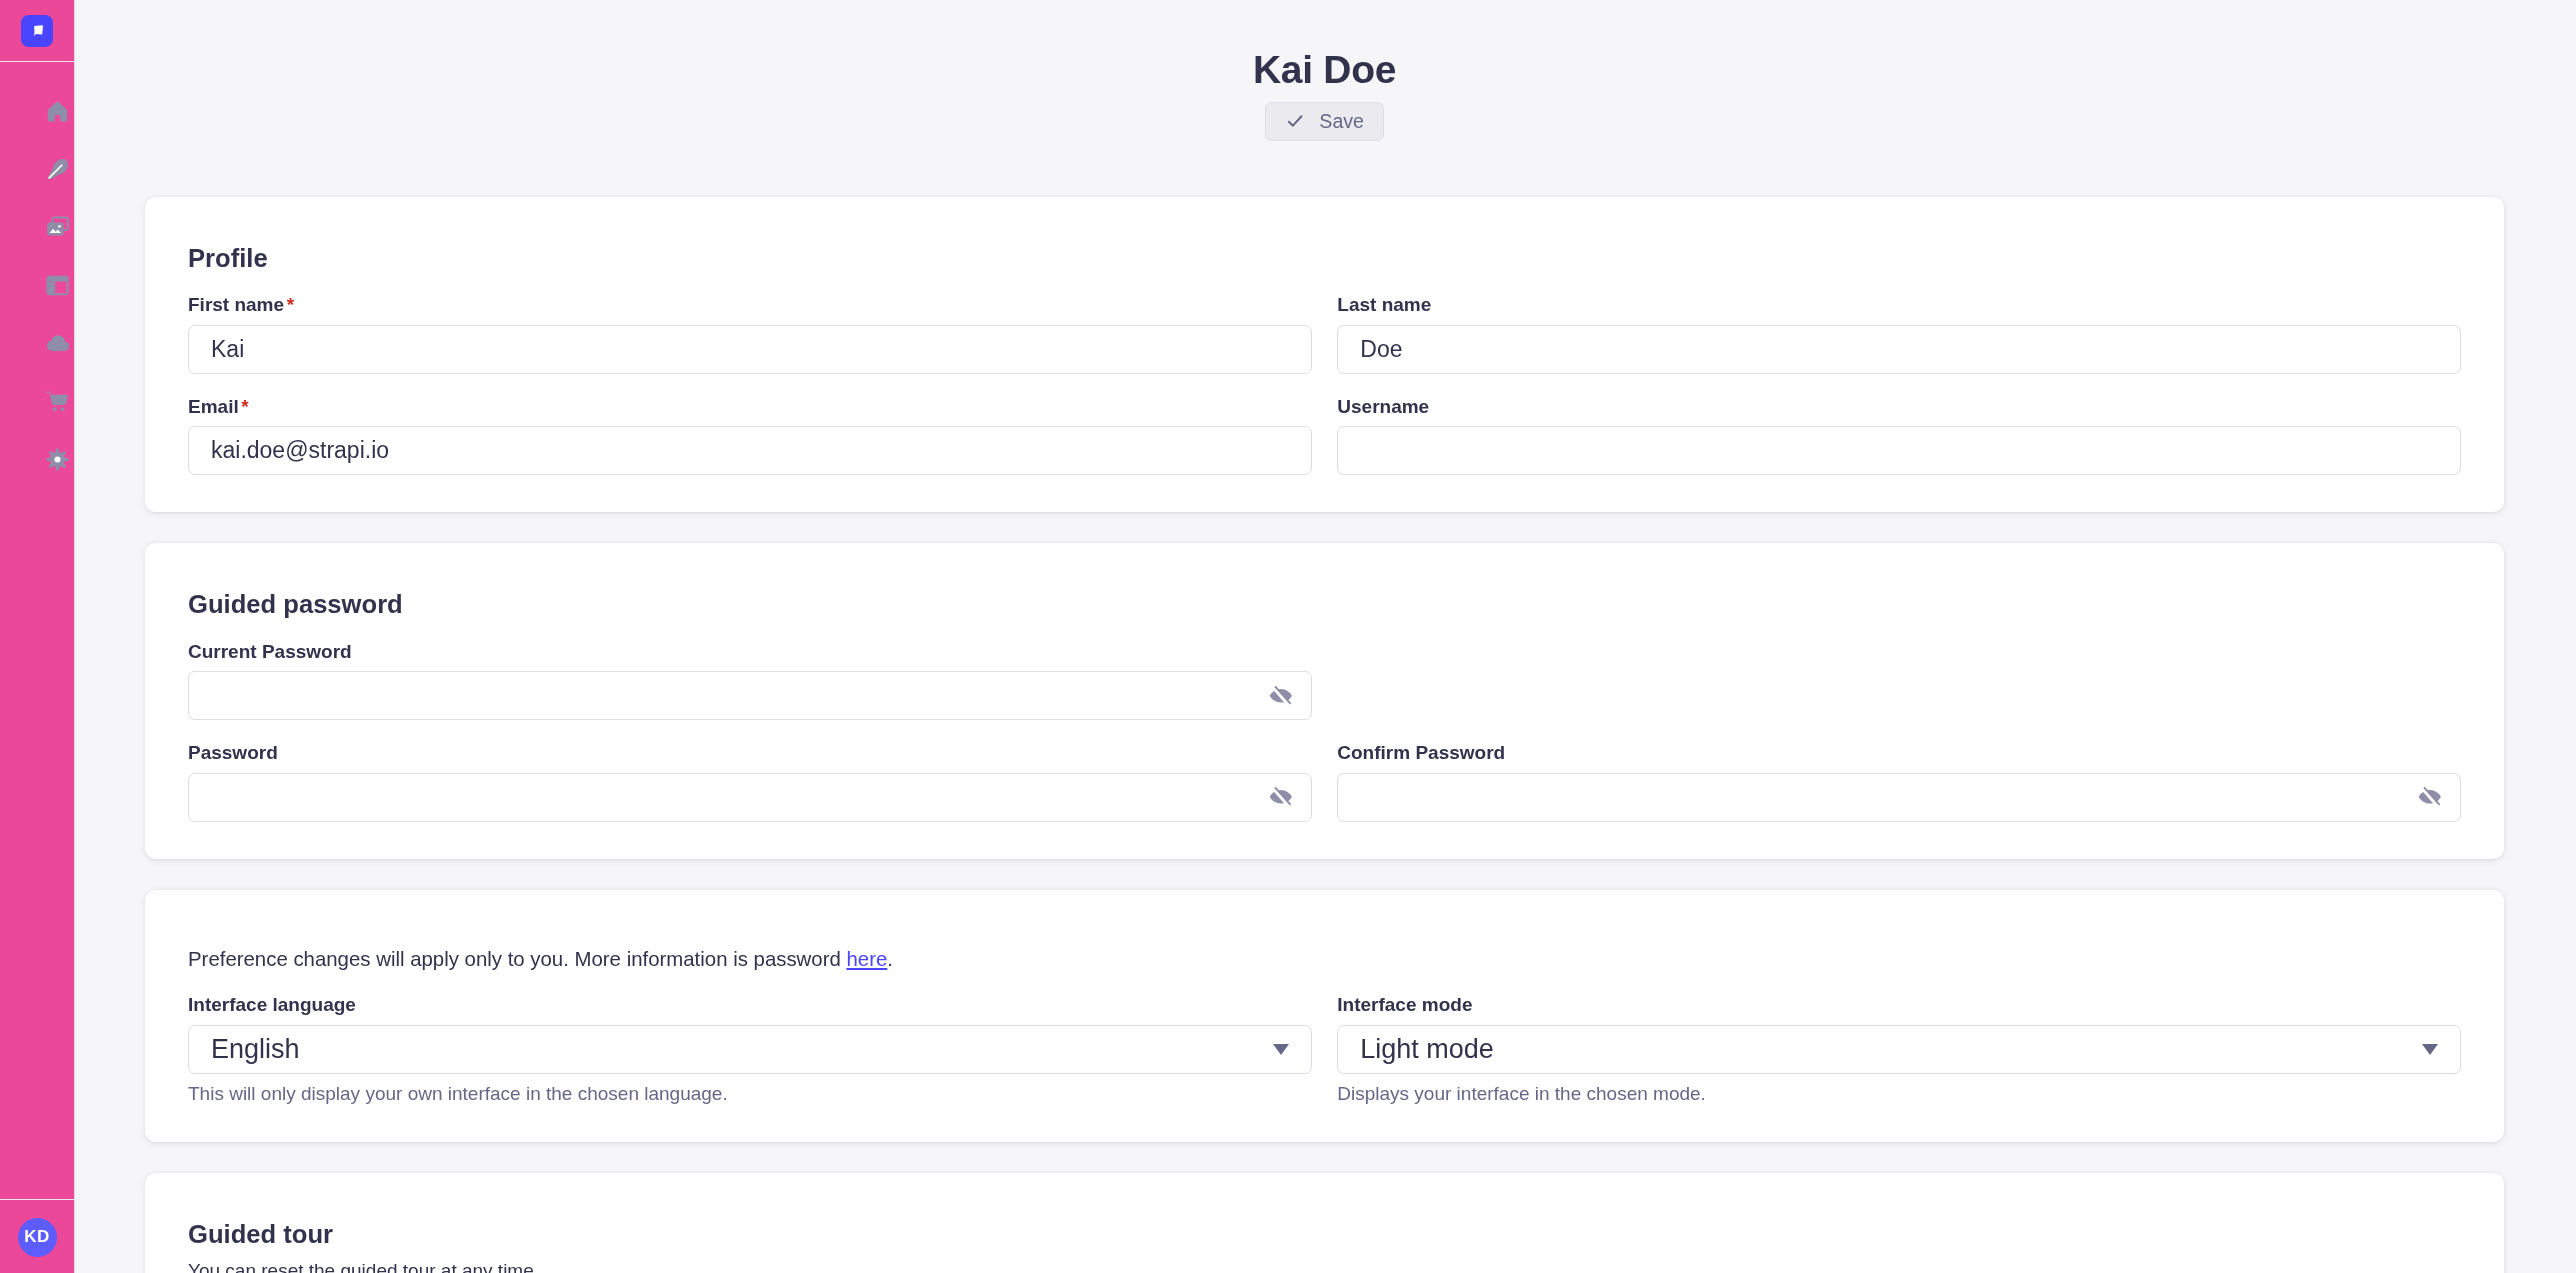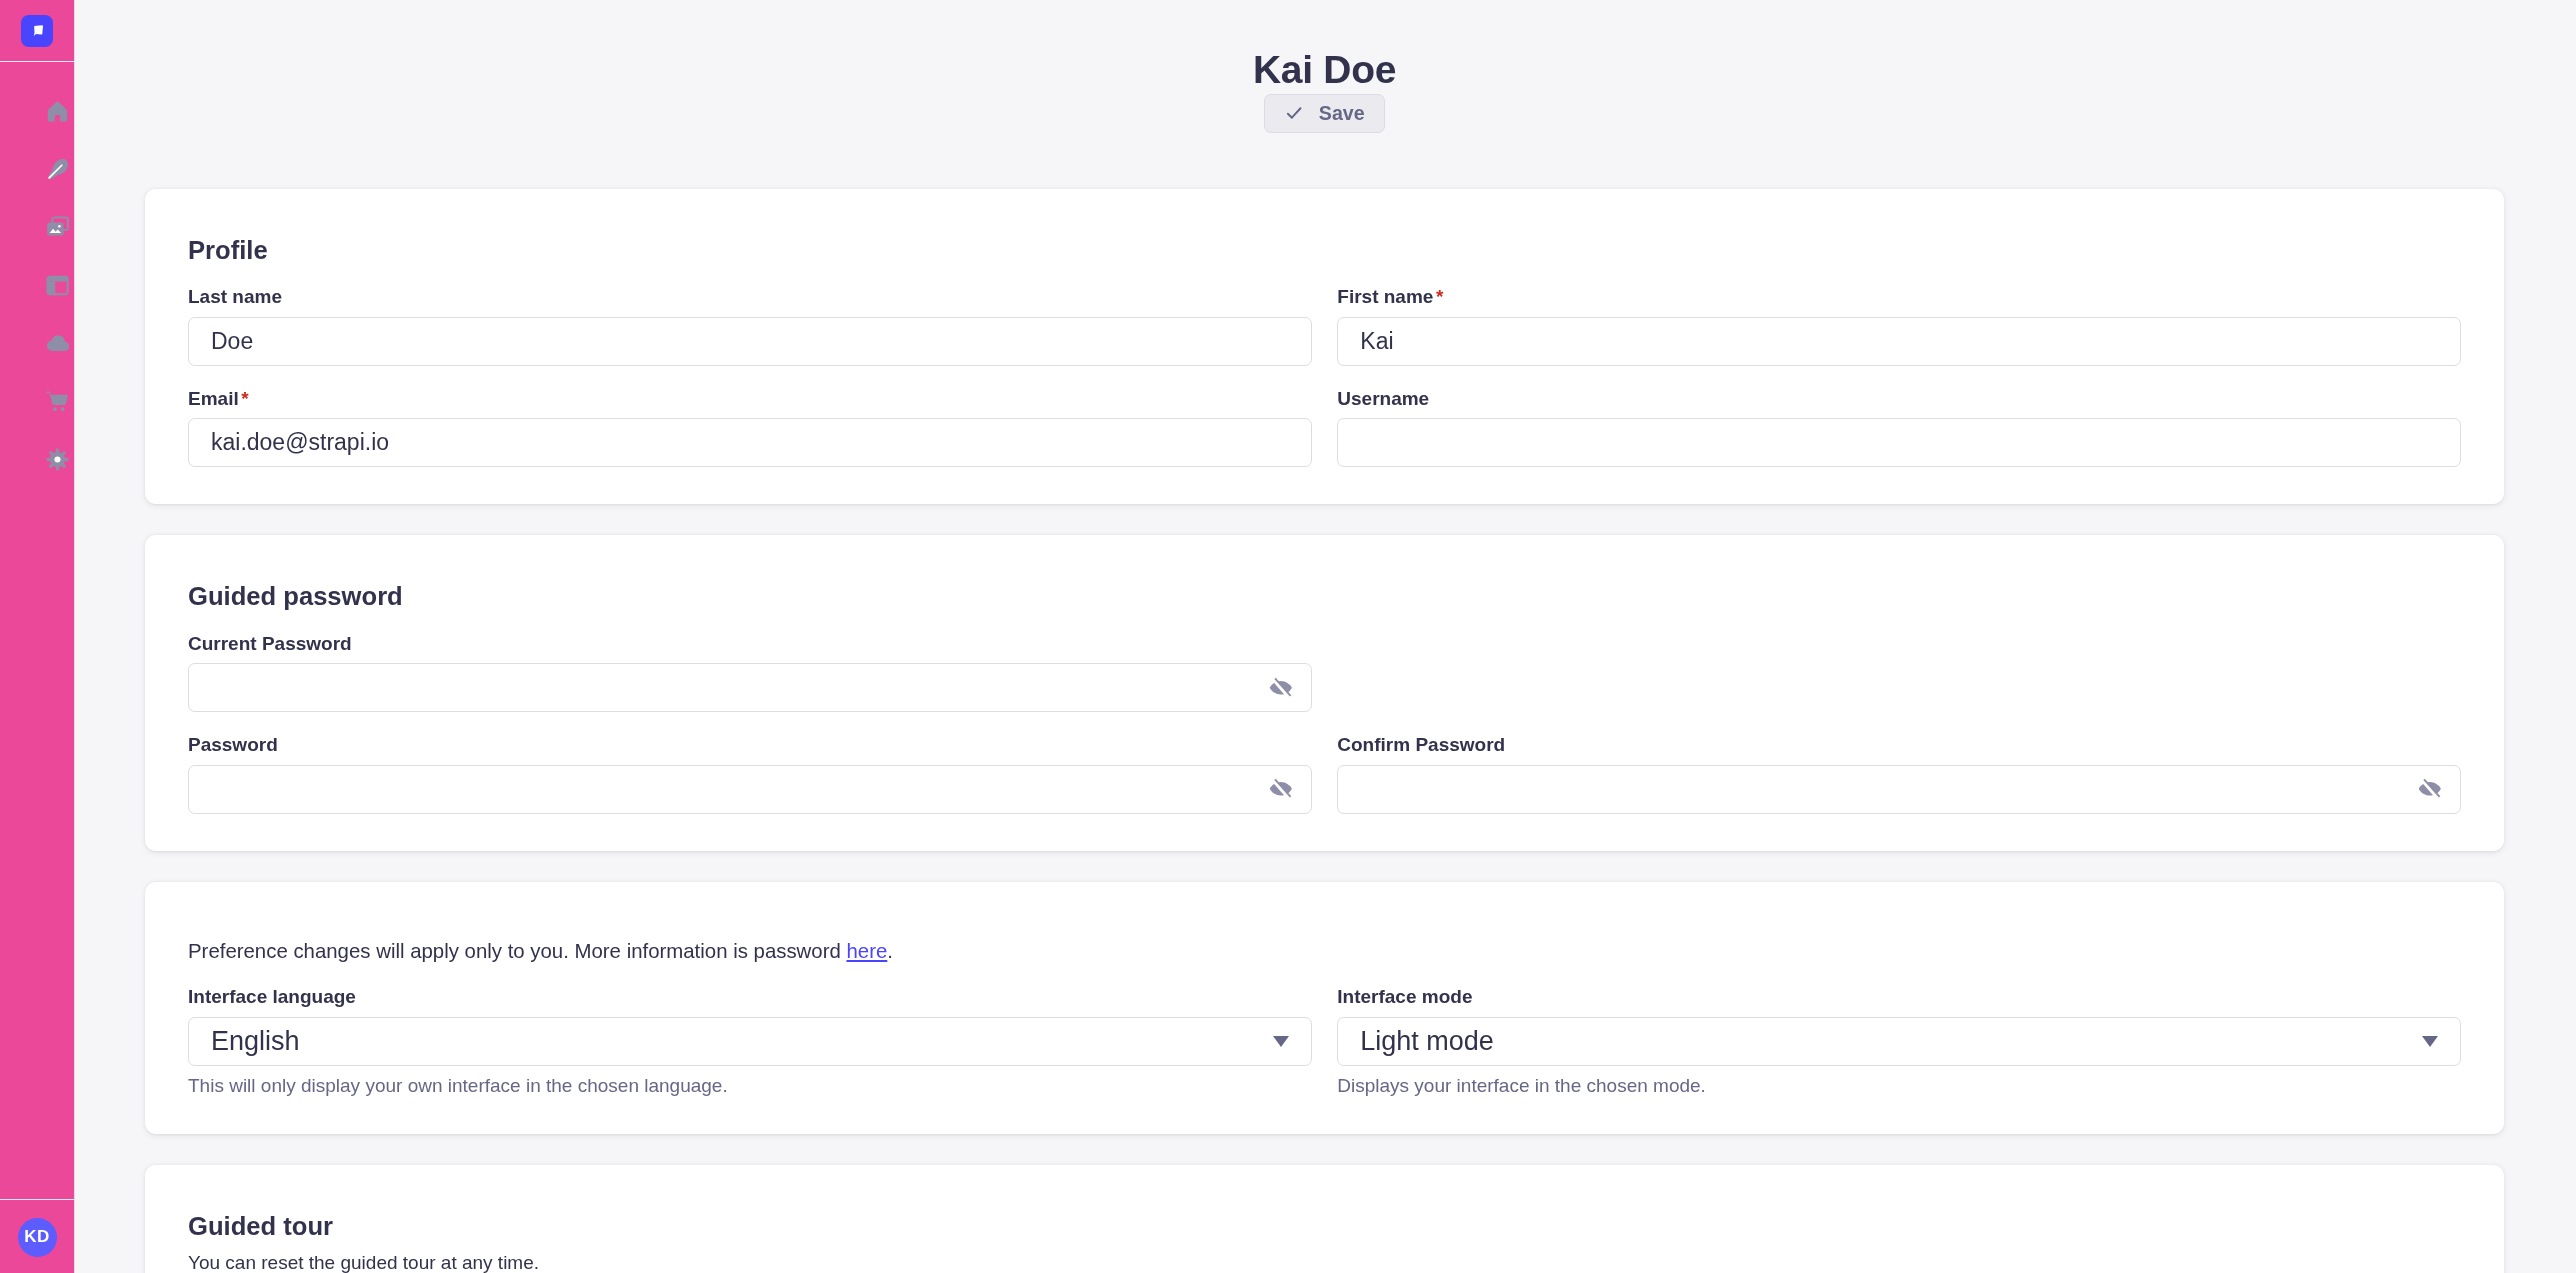--- a/index.html
+++ b/index.html
@@ -55,22 +55,22 @@
     display:flex; align-items:center; justify-content:space-between;flex-direction:column;
   }
   h1 {
     margin:0; font-size:39px; line-height:48px; font-weight:700;
     color:#32324D; letter-spacing:-0.3px;
   }
   .save-btn {
     height:39px; padding:0 19px;
     display:inline-flex; align-items:center; gap:14px;
     background:#EAEAEF; border:1.7px solid #DCDCE4; border-radius:6.8px;
-    color:#666687; font-size:19.6px; font-weight:700;
-    font-family:inherit; cursor:default;
+    color:#666687; font-size:19.6px; font-weight:400;
+    font-family:inherit; cursor:default;margin-top:8px;
   }
   .save-btn svg { width:20.4px; height:20.4px; }
 
   .stack { margin-top:56px; display:flex; flex-direction:column; gap:31px; }
   .card {
     background:#FFFFFF; border-radius:11px;
     box-shadow:0 1.7px 6.8px rgba(33,33,52,0.08), 0 0.9px 2.6px rgba(33,33,52,0.06);
     padding:45px 43px 37px;
   }
   .card h2 { margin:0; font-size:25.6px; line-height:32px; font-weight:600; color:#32324D; }
@@ -204,29 +204,29 @@
       <span>Save</span>
     </button>
   </div>
 
   <div class="stack">
 
     <section class="card">
       <h2>Profile</h2>
       <div class="grid">
         <div class="field">
+          <label><span>First name</span><span class="req">*</span></label>
+          <div class="control">
+            <input class="text-input" type="text" value="Kai" style="">
+          </div>
+        </div>
+        <div class="field">
           <label>Last name</label>
           <div class="control">
             <input class="text-input" type="text" value="Doe" style="">
-          </div>
-        </div>
-        <div class="field">
-          <label><span>First name</span><span class="req">*</span></label>
-          <div class="control">
-            <input class="text-input" type="text" value="Kai" style="">
           </div>
         </div>
         <div class="field">
           <label><span>Email</span><span class="req">*</span></label>
           <div class="control">
             <input class="text-input" type="text" value="kai.doe@strapi.io" style="">
           </div>
         </div>
         <div class="field">
           <label>Username</label>

